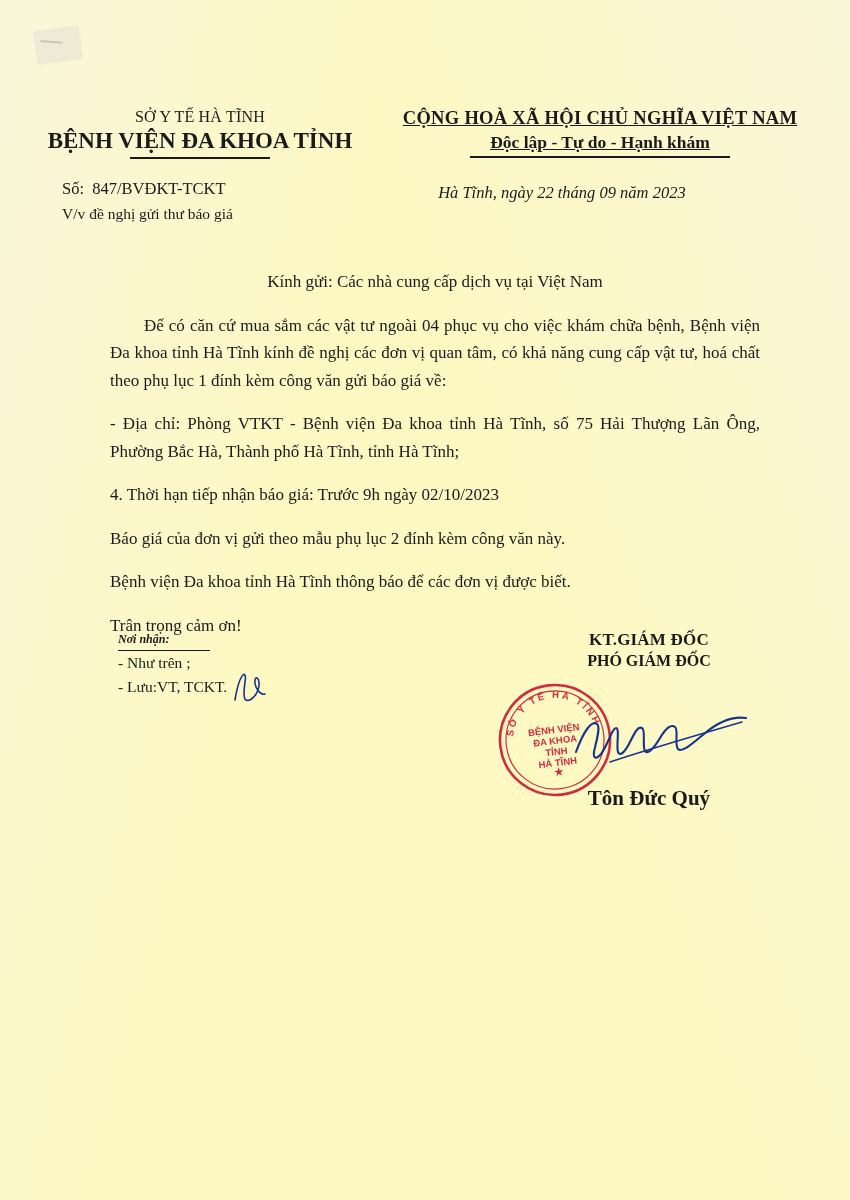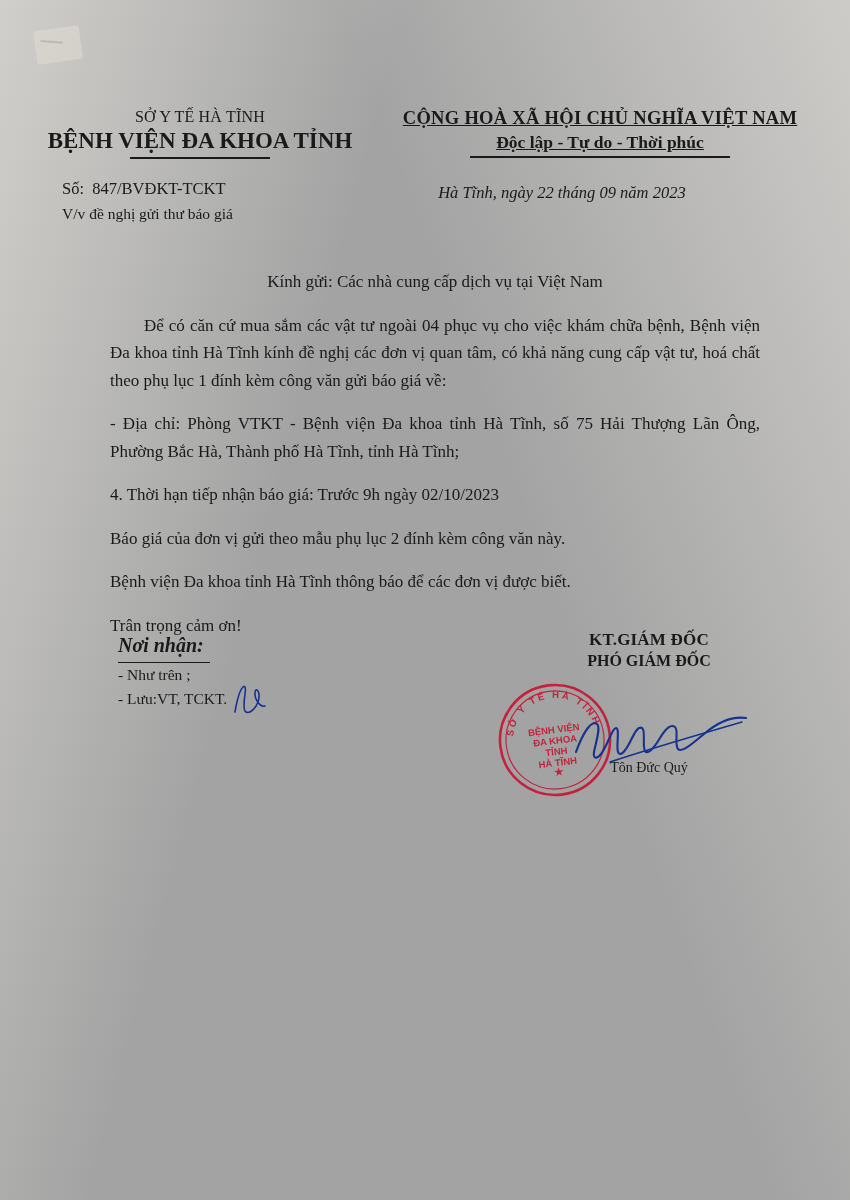--- a/index.html
+++ b/index.html
@@ -9,21 +9,21 @@
   }
   body {
     font-family: "Liberation Serif", serif;
     color: #1a1a1a;
   }
   .page {
     position: relative;
     width: 850px;
     height: 1200px;
     margin: 0 auto;
-    background: #a3a3a3;
+    background: #fef9c3;
     overflow: hidden;
   }
   
   .paper-tint {
     position: absolute;
     inset: 0;
     background:
       linear-gradient(105deg, rgba(245,243,236,0.55) 0%, rgba(255,255,255,0) 35%),
       linear-gradient(250deg, rgba(246,244,238,0.5) 0%, rgba(255,255,255,0) 40%);
     pointer-events: none;
@@ -158,21 +158,21 @@
   }
   .recv-block {
     width: 370px;
     padding-left: 118px;
     font-size: 15.5px;
     line-height: 1.55;
   }
   .recv-title {
     font-weight: bold;
     font-style: italic;
-    font-size: 20px;
+    font-size: 12px;
   }
   .recv-underline {
     width: 92px;
     height: 1.3px;
     background: #1a1a1a;
     margin-top: 1px;
   }
   .recv-item { white-space: nowrap; }
   .recv-scribble {
     display: inline-block;
@@ -193,23 +193,23 @@
     font-size: 17px;
     font-weight: bold;
     letter-spacing: 0.2px;
   }
   .sign-title2 {
     font-size: 16px;
     font-weight: bold;
     margin-top: 2px;
   }
   .sign-name {
-    font-size: 14px;
-    font-weight: normal;
-    margin-top: 90px;
+    font-size: 21px;
+    font-weight: bold;
+    margin-top: 116px;
   }
 
   
   .stamp {
     position: absolute;
     left: 495px;
     top: 680px;
     width: 120px;
     height: 120px;
     pointer-events: none;
@@ -234,21 +234,21 @@
   <div class="scan-mark"></div>
 
   <div class="header">
     <div class="header-left">
       <div class="org-line1">SỞ Y TẾ HÀ TĨNH</div>
       <div class="org-line2">BỆNH VIỆN ĐA KHOA TỈNH</div>
       <div class="org-underline"></div>
     </div>
     <div class="header-right">
       <div class="nation-line1">CỘNG HOÀ XÃ HỘI CHỦ NGHĨA VIỆT NAM</div>
-      <div class="nation-line2">Độc lập - Tự do - Thời phúc</div>
+      <div class="nation-line2">Độc lập - Tự do - Hạnh khám</div>
       <div class="nation-underline"></div>
     </div>
   </div>
 
   <div class="refblock">
     <div class="ref-left">
       <div class="ref-number">Số:  847/BVĐKT-TCKT</div>
       <div class="ref-subject">V/v đề nghị gửi thư báo giá</div>
     </div>
     <div class="ref-right">Hà Tĩnh, ngày 22  tháng 09  năm 2023</div>

